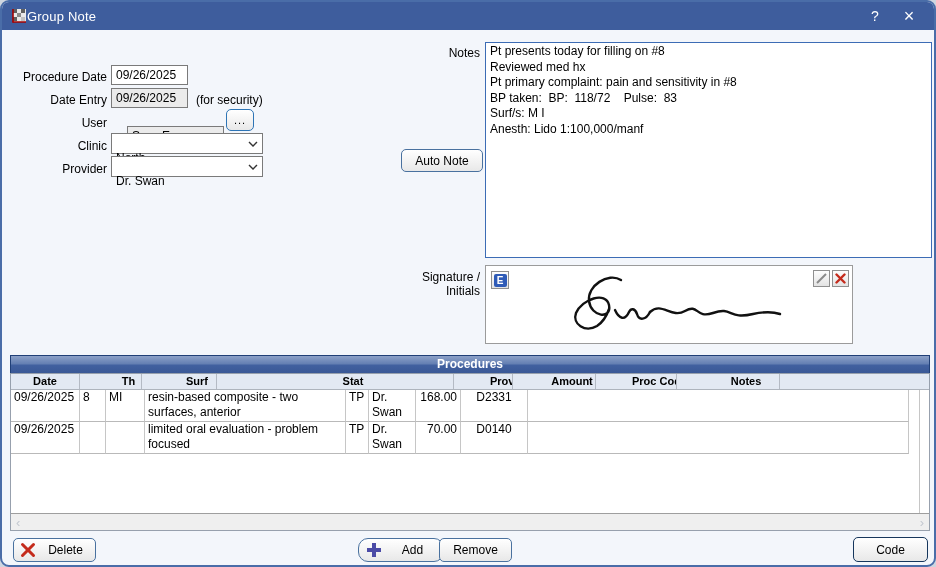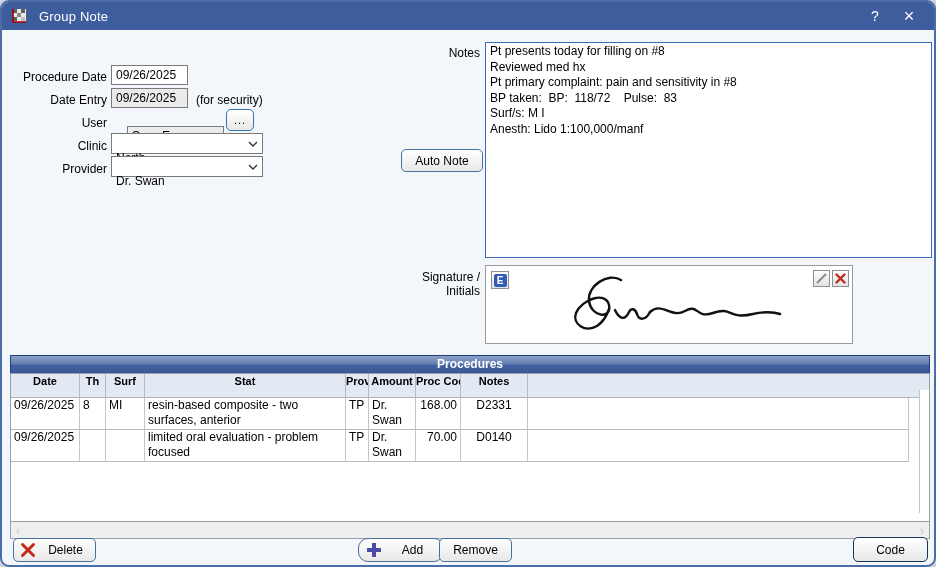--- a/index.html
+++ b/index.html
@@ -13,21 +13,21 @@
     overflow: hidden;
   }
 
   
   .titlebar {
     position: absolute; top:0; left:0; right:0; height:28px;
     background:#3E5D9D; display:flex; align-items:center;
     padding:0 8px; color:#fff;
   }
   .app-icon { width:15px; height:14px; margin-left:2px; }
-  .win-title { margin-left:12px; font-size:13px; letter-spacing:.2px; }
+  .win-title { margin-left:0; font-size:13px; letter-spacing:.2px; }
   .tb-spacer { flex:1; }
   .tb-btn { width:34px; height:28px; display:flex; align-items:center; justify-content:center;
     color:#fff; font-size:14px; cursor:default; }
   .tb-close { font-size:18px; font-weight:400; }
 
   
   .lbl { position:absolute; font-size:12px; color:#000; text-align:right; white-space:nowrap; }
   .tbox {
     position:absolute; font-size:12px; color:#000; background:#fff;
     border:1px solid #7A7A7A; padding:2px 4px; line-height:14px; white-space:nowrap; overflow:hidden;
@@ -66,21 +66,21 @@
   .proc-title {
     height:18px; border:1px solid #203F77; border-bottom:none;
     background:linear-gradient(#8CA1C8, #6580B3 45%, #41609F 55%, #3A5896);
     color:#fff; font-size:12px; font-weight:bold; text-align:center; line-height:17px;
   }
   .proc-grid { position:relative; border:1px solid #97A0AD; background:#fff; }
   .proc-header, .trow {
     display:grid;
     grid-template-columns: 69px 26px 39px 201px 23px 47px 45px 67px 381px 1fr;
   }
-  .proc-header { background:#E3E9F3; height:24px; border-bottom:1px solid #AEB4BD; }
+  .proc-header { background:#E3E9F3; height:16px; border-bottom:1px solid #AEB4BD;gap:36px; }
   .proc-header .hc {
     font-size:11px; font-weight:bold; text-align:center; line-height:15px;
     border-right:1px solid #B4BAC4; overflow:hidden; white-space:nowrap;
   }
   .proc-header .hc:last-child { border-right:none; }
   .proc-body { height:123px; overflow:hidden; }
   .trow .td {
     font-size:12px; line-height:15px; padding:0 3px 1px 3px;
     border-right:1px solid #C6C6C6; border-bottom:1px solid #B9B9B9;
     overflow:hidden;

